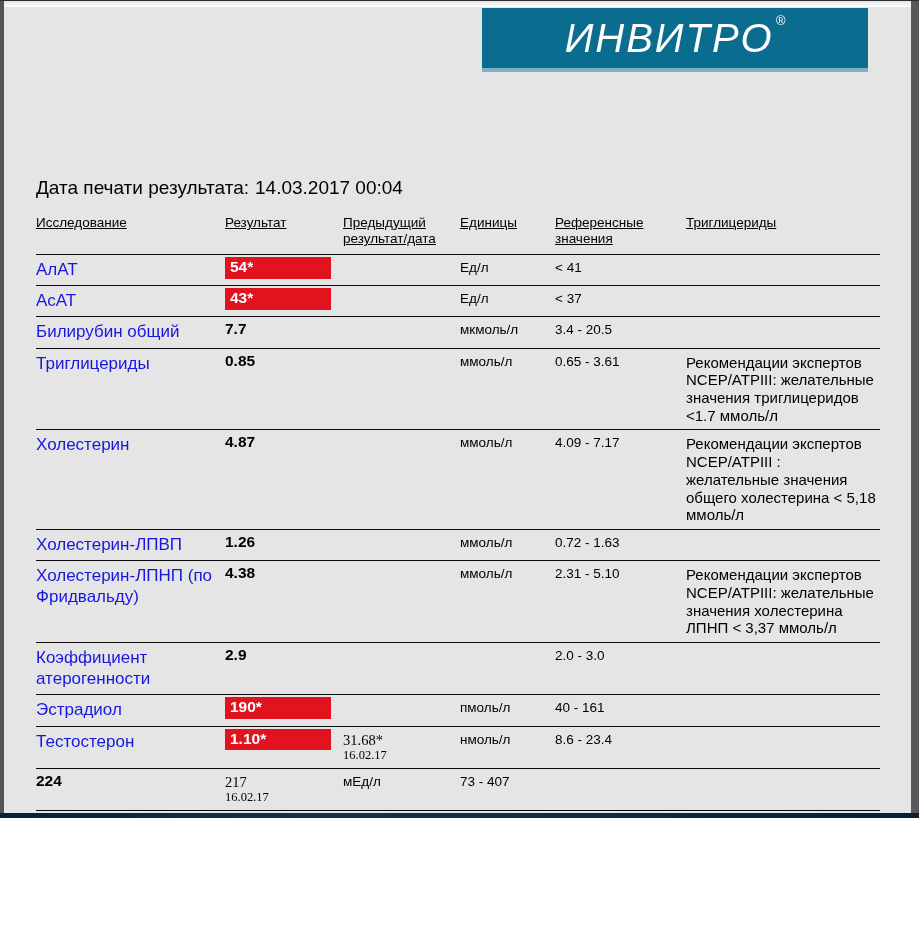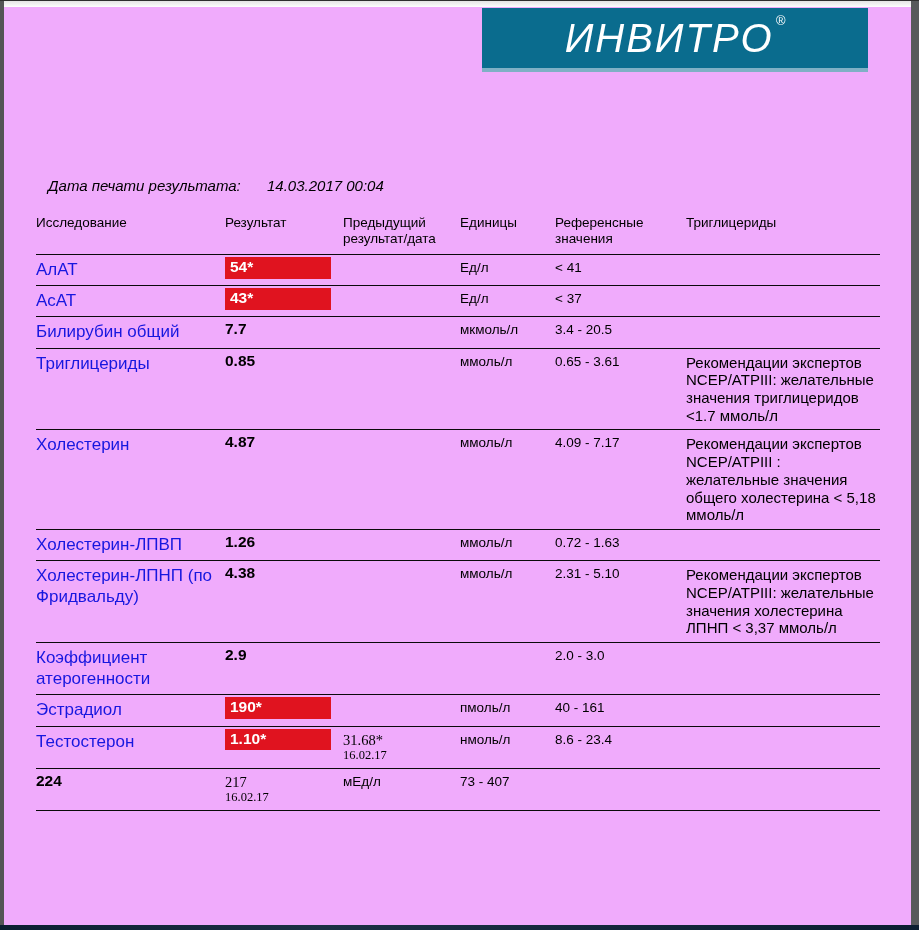--- a/index.html
+++ b/index.html
@@ -1,41 +1,41 @@
 <!DOCTYPE html>
 <html><head>
 <meta charset="utf-8">
 <style>
   html,body{margin:0;padding:0;background:#fff;}
   .page-frame{
-    position:relative;width:919px;height:930px;background:#f0abfc;overflow:hidden;
+    position:relative;width:919px;height:818px;background:#e5e5e5;overflow:hidden;
     font-family:"Liberation Sans","DejaVu Sans",sans-serif;color:#000;
   }
   
   .edge-top-line{position:absolute;left:0;top:0;width:100%;height:1px;background:#2e2e2e;}
   .edge-top-glow{position:absolute;left:0;top:1px;width:100%;height:6px;background:linear-gradient(#e4e4e4,#fdfdfd);}
   .edge-left{position:absolute;left:0;top:1px;bottom:5px;width:4px;background:#545456;}
   .edge-right{position:absolute;right:0;top:1px;bottom:5px;width:8px;background:#57595b;}
   .edge-bottom{position:absolute;left:0;bottom:0;width:100%;height:5px;background:linear-gradient(90deg,#0c1e31,#1c3044 35%,#13263a 70%,#0c1e31);}
   
   .logo-banner{
     position:absolute;left:482px;top:8px;width:386px;height:60px;background:#0a6c8e;
     border-bottom:4px solid #7fb0c5;display:flex;align-items:center;justify-content:center;
   }
   .logo-text{
     color:#ffffff;font-size:40px;font-style:italic;font-weight:500;letter-spacing:2px;line-height:1;
   }
   .logo-reg{color:#ffffff;font-size:13px;font-style:italic;vertical-align:top;position:relative;top:-4px;left:2px;}
   
-  .print-date{position:absolute;left:48px;top:177px;font-size:15px;font-style:italic;}
+  .print-date{position:absolute;left:36px;top:177px;font-size:19px;}
   .print-date .label{display:inline-block;width:219px;}
   
   .results-table{position:absolute;left:36px;top:212px;width:844px;}
   .t-row{display:grid;grid-template-columns:189px 118px 117px 95px 131px 194px;border-bottom:1.5px solid #0a0a0a;}
-  .t-head{border-bottom:1.5px solid #0a0a0a;}
+  .t-head{border-bottom:1.5px solid #0a0a0a;text-decoration:underline;}
   .t-head .cell{font-size:13.5px;color:#000;padding:3px 10px 6px 0;line-height:1.22;}
   .cell{padding:4px 10px 5px 0;line-height:1.2;}
   .cell.name{color:#1717df;font-size:17px;line-height:1.25;}
   .cell.result{font-family:Liberation Sans, sans-serif;font-weight:bold;font-size:15.5px;padding-top:3px;}
   .result-flag{
     display:inline-block;box-sizing:border-box;width:106px;background:#e0131f;color:#ffffff;
     padding:1px 0 2px 5px;margin-top:-1px;
   }
   .cell.prev{font-family:"Liberation Serif","DejaVu Serif",serif;font-size:14.5px;line-height:1.15;padding-top:5px;}
   .prev-date{font-size:12.5px;}

